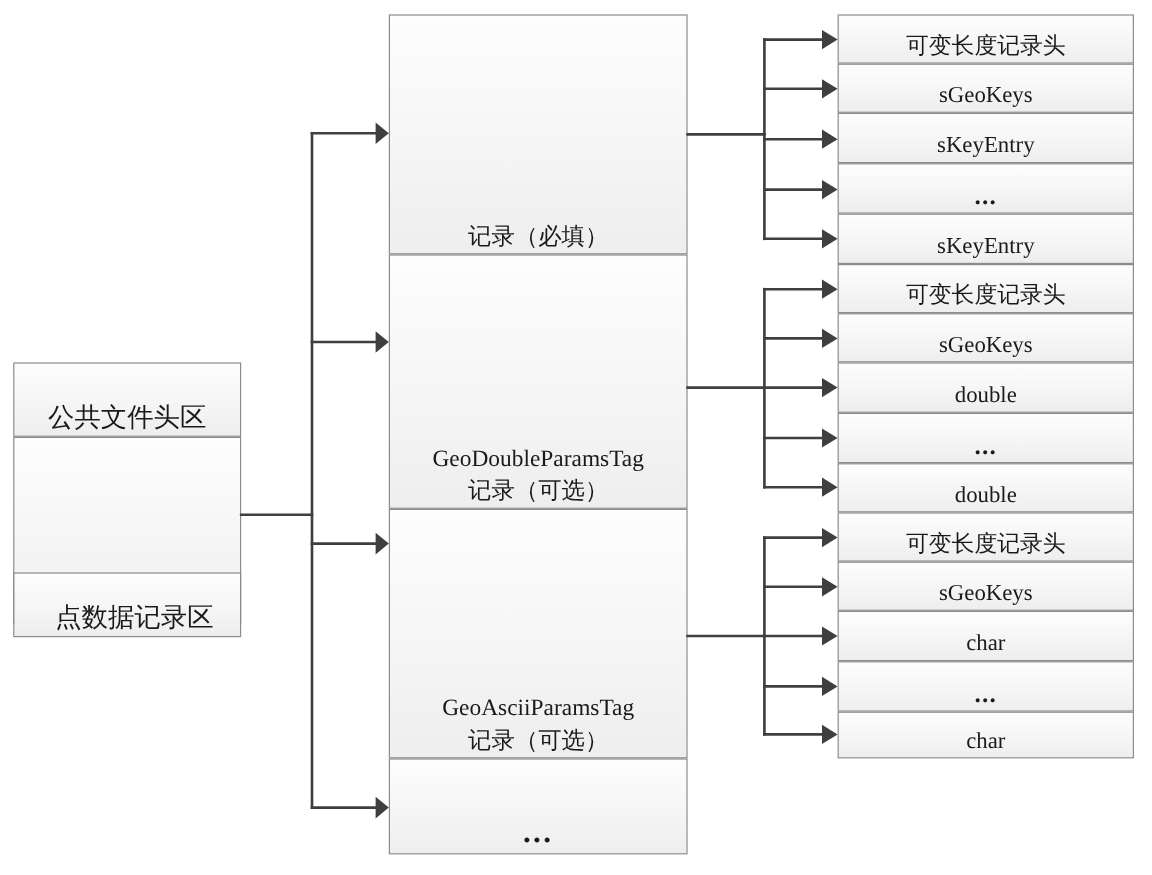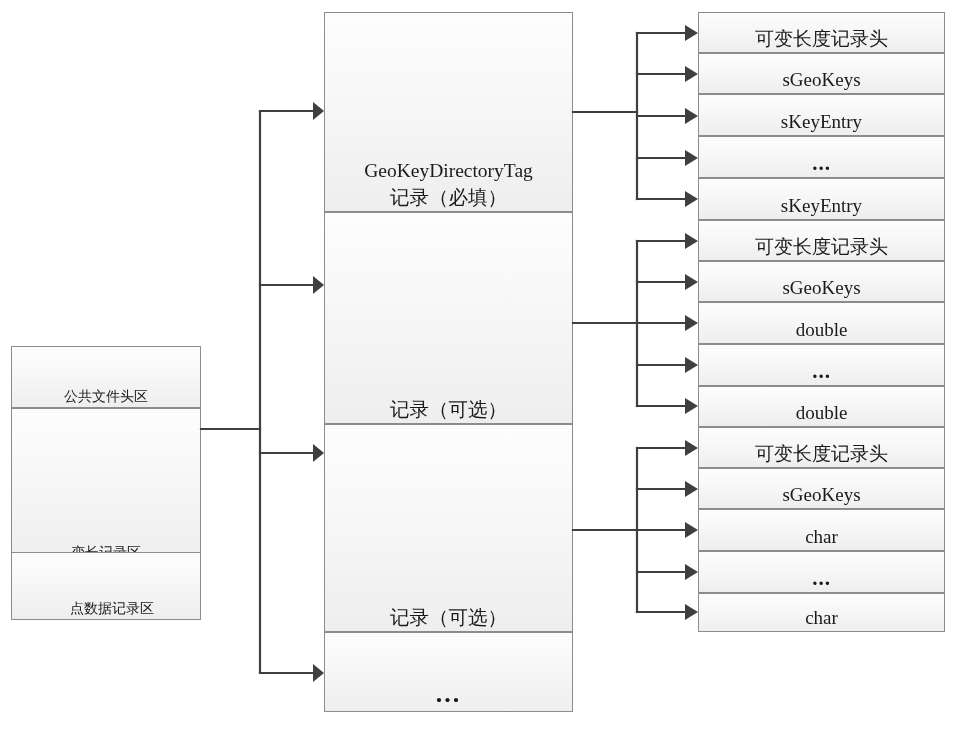--- a/index.html
+++ b/index.html
@@ -29,21 +29,21 @@
     color: #1a1a1a;
     line-height: 1.35;
   }
   .box-label {
     display: block;
     width: 100%;
     padding: 0 6px;
     box-sizing: border-box;
   }
   
-  .left-col .box { font-size: 14px; margin-top: 44px; }
+  .left-col .box { font-size: 22px; }
   
   .mid-col .box { font-size: 19.5px; }
   
   .right-col .box { font-size: 19px; }
 
   .ellipsis-big {
     font-size: 26px;
     letter-spacing: 2px;
     font-weight: 700;
   }
@@ -75,41 +75,41 @@
 
 <div id="canvas">
 
   <div class="left-col">
     <div class="box" style="left:11px; top:302px; width:190px; height:62px;">
       <span class="box-label">公共文件头区</span>
     </div>
     <div class="box" style="left:11px; top:364px; width:190px; height:156px;">
       <span class="box-label">变长记录区</span>
     </div>
-    <div class="box" style="left:11px; top:508px; width:190px; height:68px;padding-left:12px;">
+    <div class="box" style="left:11px; top:477px; width:190px; height:54px;padding-left:12px;">
       <span class="box-label">点数据记录区</span>
     </div>
   </div>
 
   <div class="mid-col">
     <div class="box" style="left:324px; top:12px; width:249px; height:200px;">
       <span class="box-label">
-        <span>GeoKeyDirectoryTag</span><br>
+        <br>
         <span>记录（必填）</span>
       </span>
     </div>
     <div class="box" style="left:324px; top:212px; width:249px; height:212px;">
       <span class="box-label">
-        <br>
+        <span>GeoDoubleParamsTag</span><br>
         <span>记录（可选）</span>
       </span>
     </div>
     <div class="box" style="left:324px; top:424px; width:249px; height:208px;">
       <span class="box-label">
-        <br>
+        <span>GeoAsciiParamsTag</span><br>
         <span>记录（可选）</span>
       </span>
     </div>
     <div class="box" style="left:324px; top:632px; width:249px; height:80px;">
       <span class="box-label ellipsis-big">...</span>
     </div>
   </div>
 
   <div class="right-col">
 

